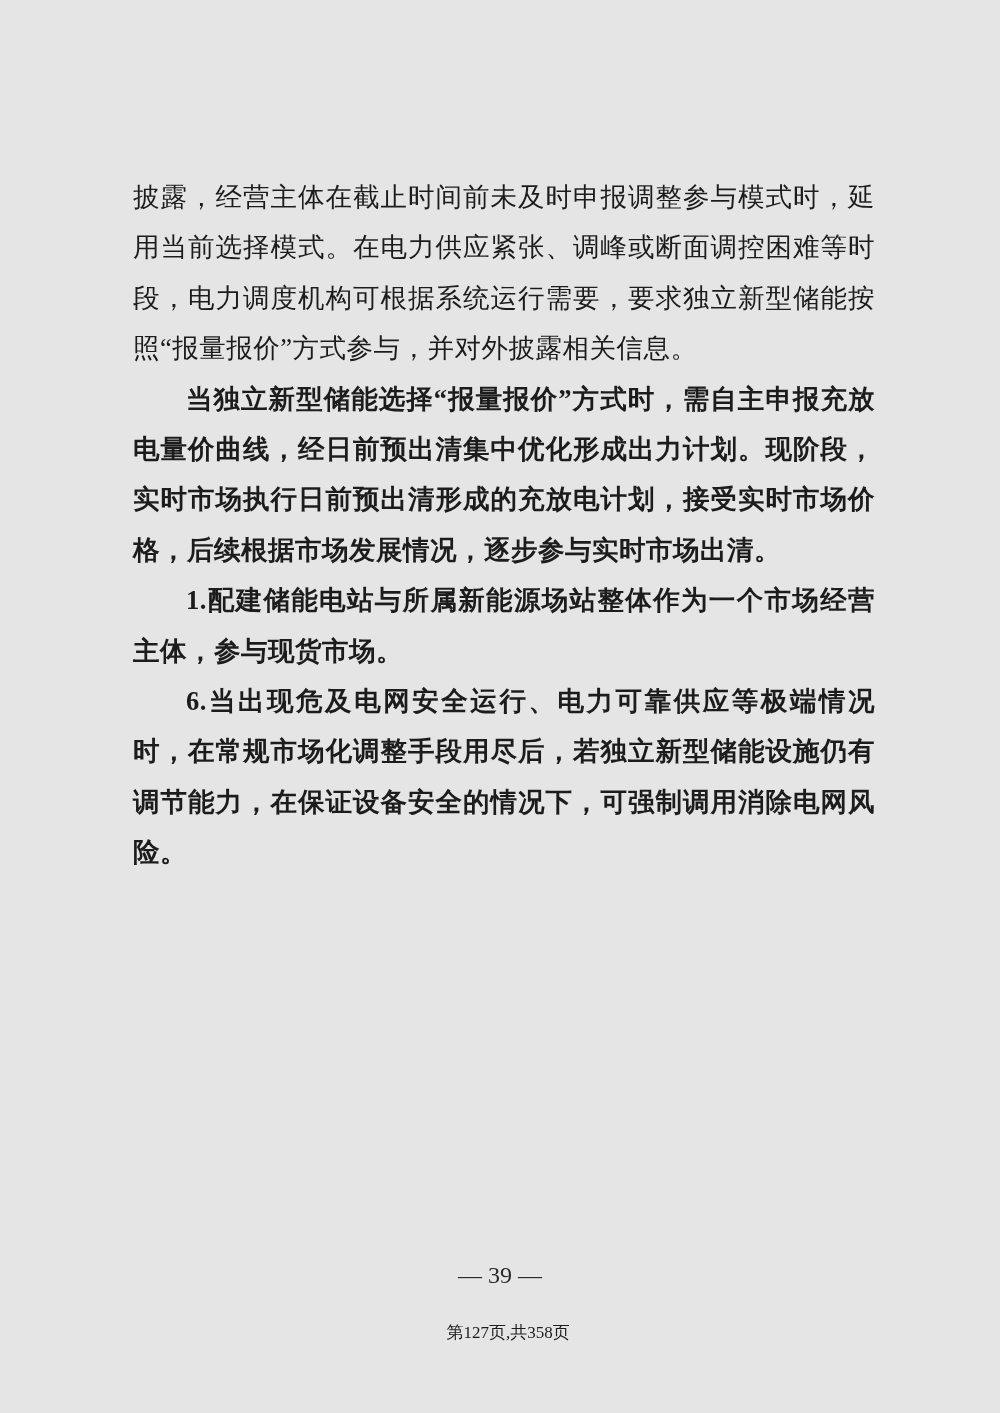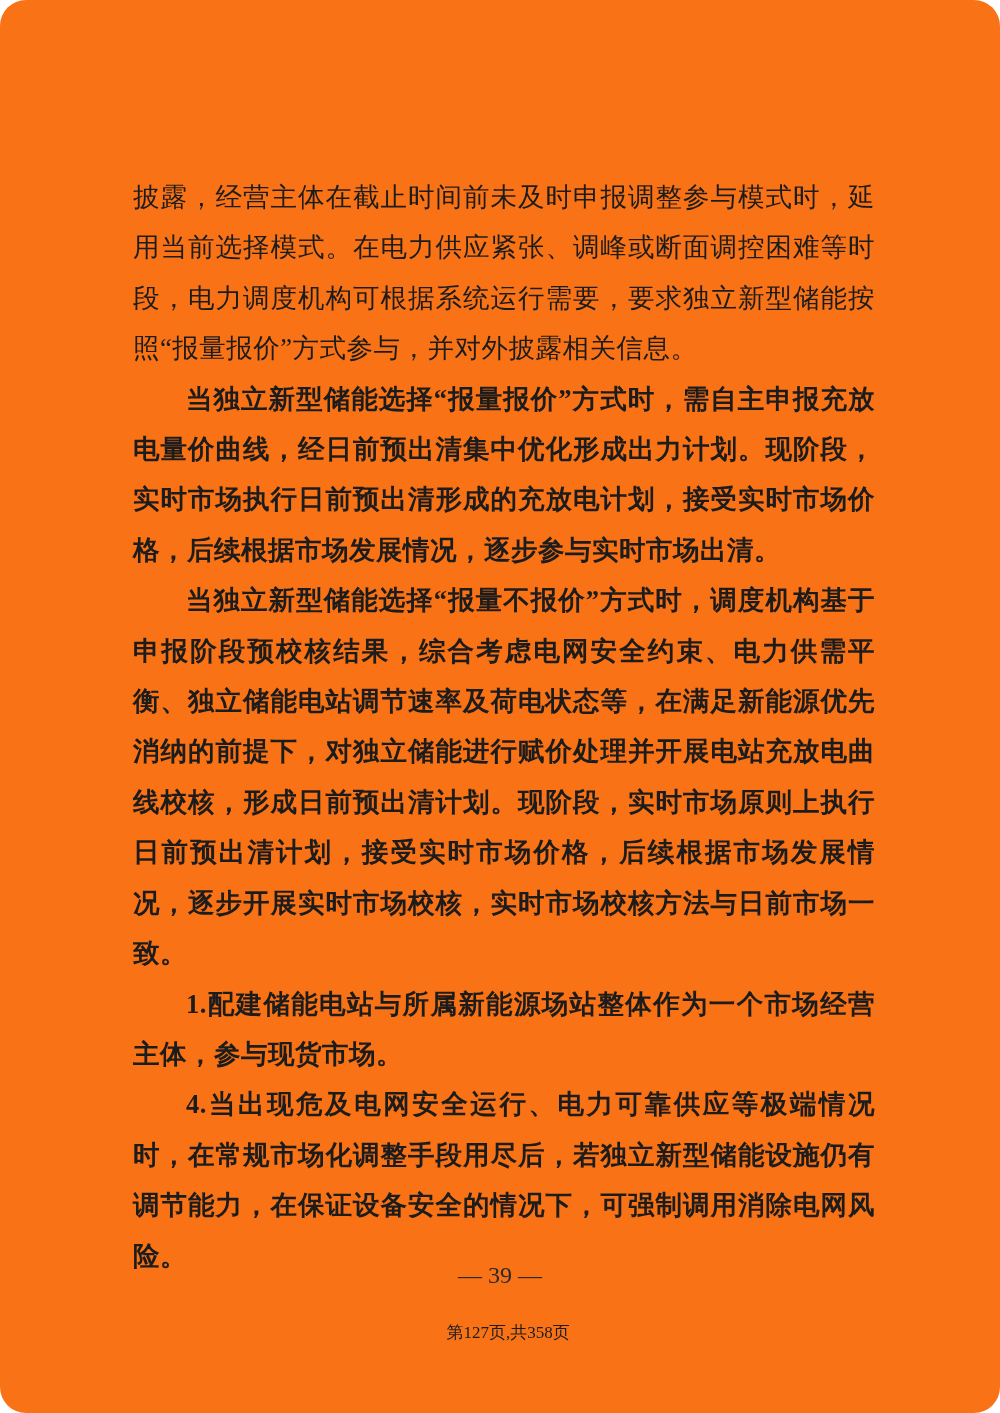--- a/index.html
+++ b/index.html
@@ -4,25 +4,24 @@
 <style>
   html, body {
     margin: 0;
     padding: 0;
     background: #ffffff;
   }
   .page {
     position: relative;
     width: 1000px;
     height: 1413px;
-    background: #f97316;
+    background: #e5e5e5;
     overflow: hidden;
     font-family: "Liberation Serif", "DejaVu Serif", serif;
     color: #1c1c1c;
-    border-radius: 26px;
   }
   .body-text {
     position: absolute;
     left: 133px;
     top: 172px;
     width: 742px;
     font-size: 26.5px;
     line-height: 50.4px;
     text-align: justify;
     text-justify: inter-ideograph;
@@ -58,22 +57,21 @@
   }
 </style>
 </head>
 <body>
 
 <div class="page">
 
   <div class="body-text">
     <p>披露，经营主体在截止时间前未及时申报调整参与模式时，延用当前选择模式。在电力供应紧张、调峰或断面调控困难等时段，电力调度机构可根据系统运行需要，要求独立新型储能按照“报量报价”方式参与，并对外披露相关信息。</p>
     <p class="indent">当独立新型储能选择“报量报价”方式时，需自主申报充放电量价曲线，经日前预出清集中优化形成出力计划。现阶段，实时市场执行日前预出清形成的充放电计划，接受实时市场价格，后续根据市场发展情况，逐步参与实时市场出清。</p>
-    <p class="indent">当独立新型储能选择“报量不报价”方式时，调度机构基于申报阶段预校核结果，综合考虑电网安全约束、电力供需平衡、独立储能电站调节速率及荷电状态等，在满足新能源优先消纳的前提下，对独立储能进行赋价处理并开展电站充放电曲线校核，形成日前预出清计划。现阶段，实时市场原则上执行日前预出清计划，接受实时市场价格，后续根据市场发展情况，逐步开展实时市场校核，实时市场校核方法与日前市场一致。</p>
     <p class="indent">1.配建储能电站与所属新能源场站整体作为一个市场经营主体，参与现货市场。</p>
-    <p class="indent">4.当出现危及电网安全运行、电力可靠供应等极端情况时，在常规市场化调整手段用尽后，若独立新型储能设施仍有调节能力，在保证设备安全的情况下，可强制调用消除电网风险。</p>
+    <p class="indent">6.当出现危及电网安全运行、电力可靠供应等极端情况时，在常规市场化调整手段用尽后，若独立新型储能设施仍有调节能力，在保证设备安全的情况下，可强制调用消除电网风险。</p>
   </div>
 
   <div class="page-number">— 39 —</div>
 
   <div class="footer-indicator">第127页,共358页</div>
 
 </div>
 
 </body></html>

